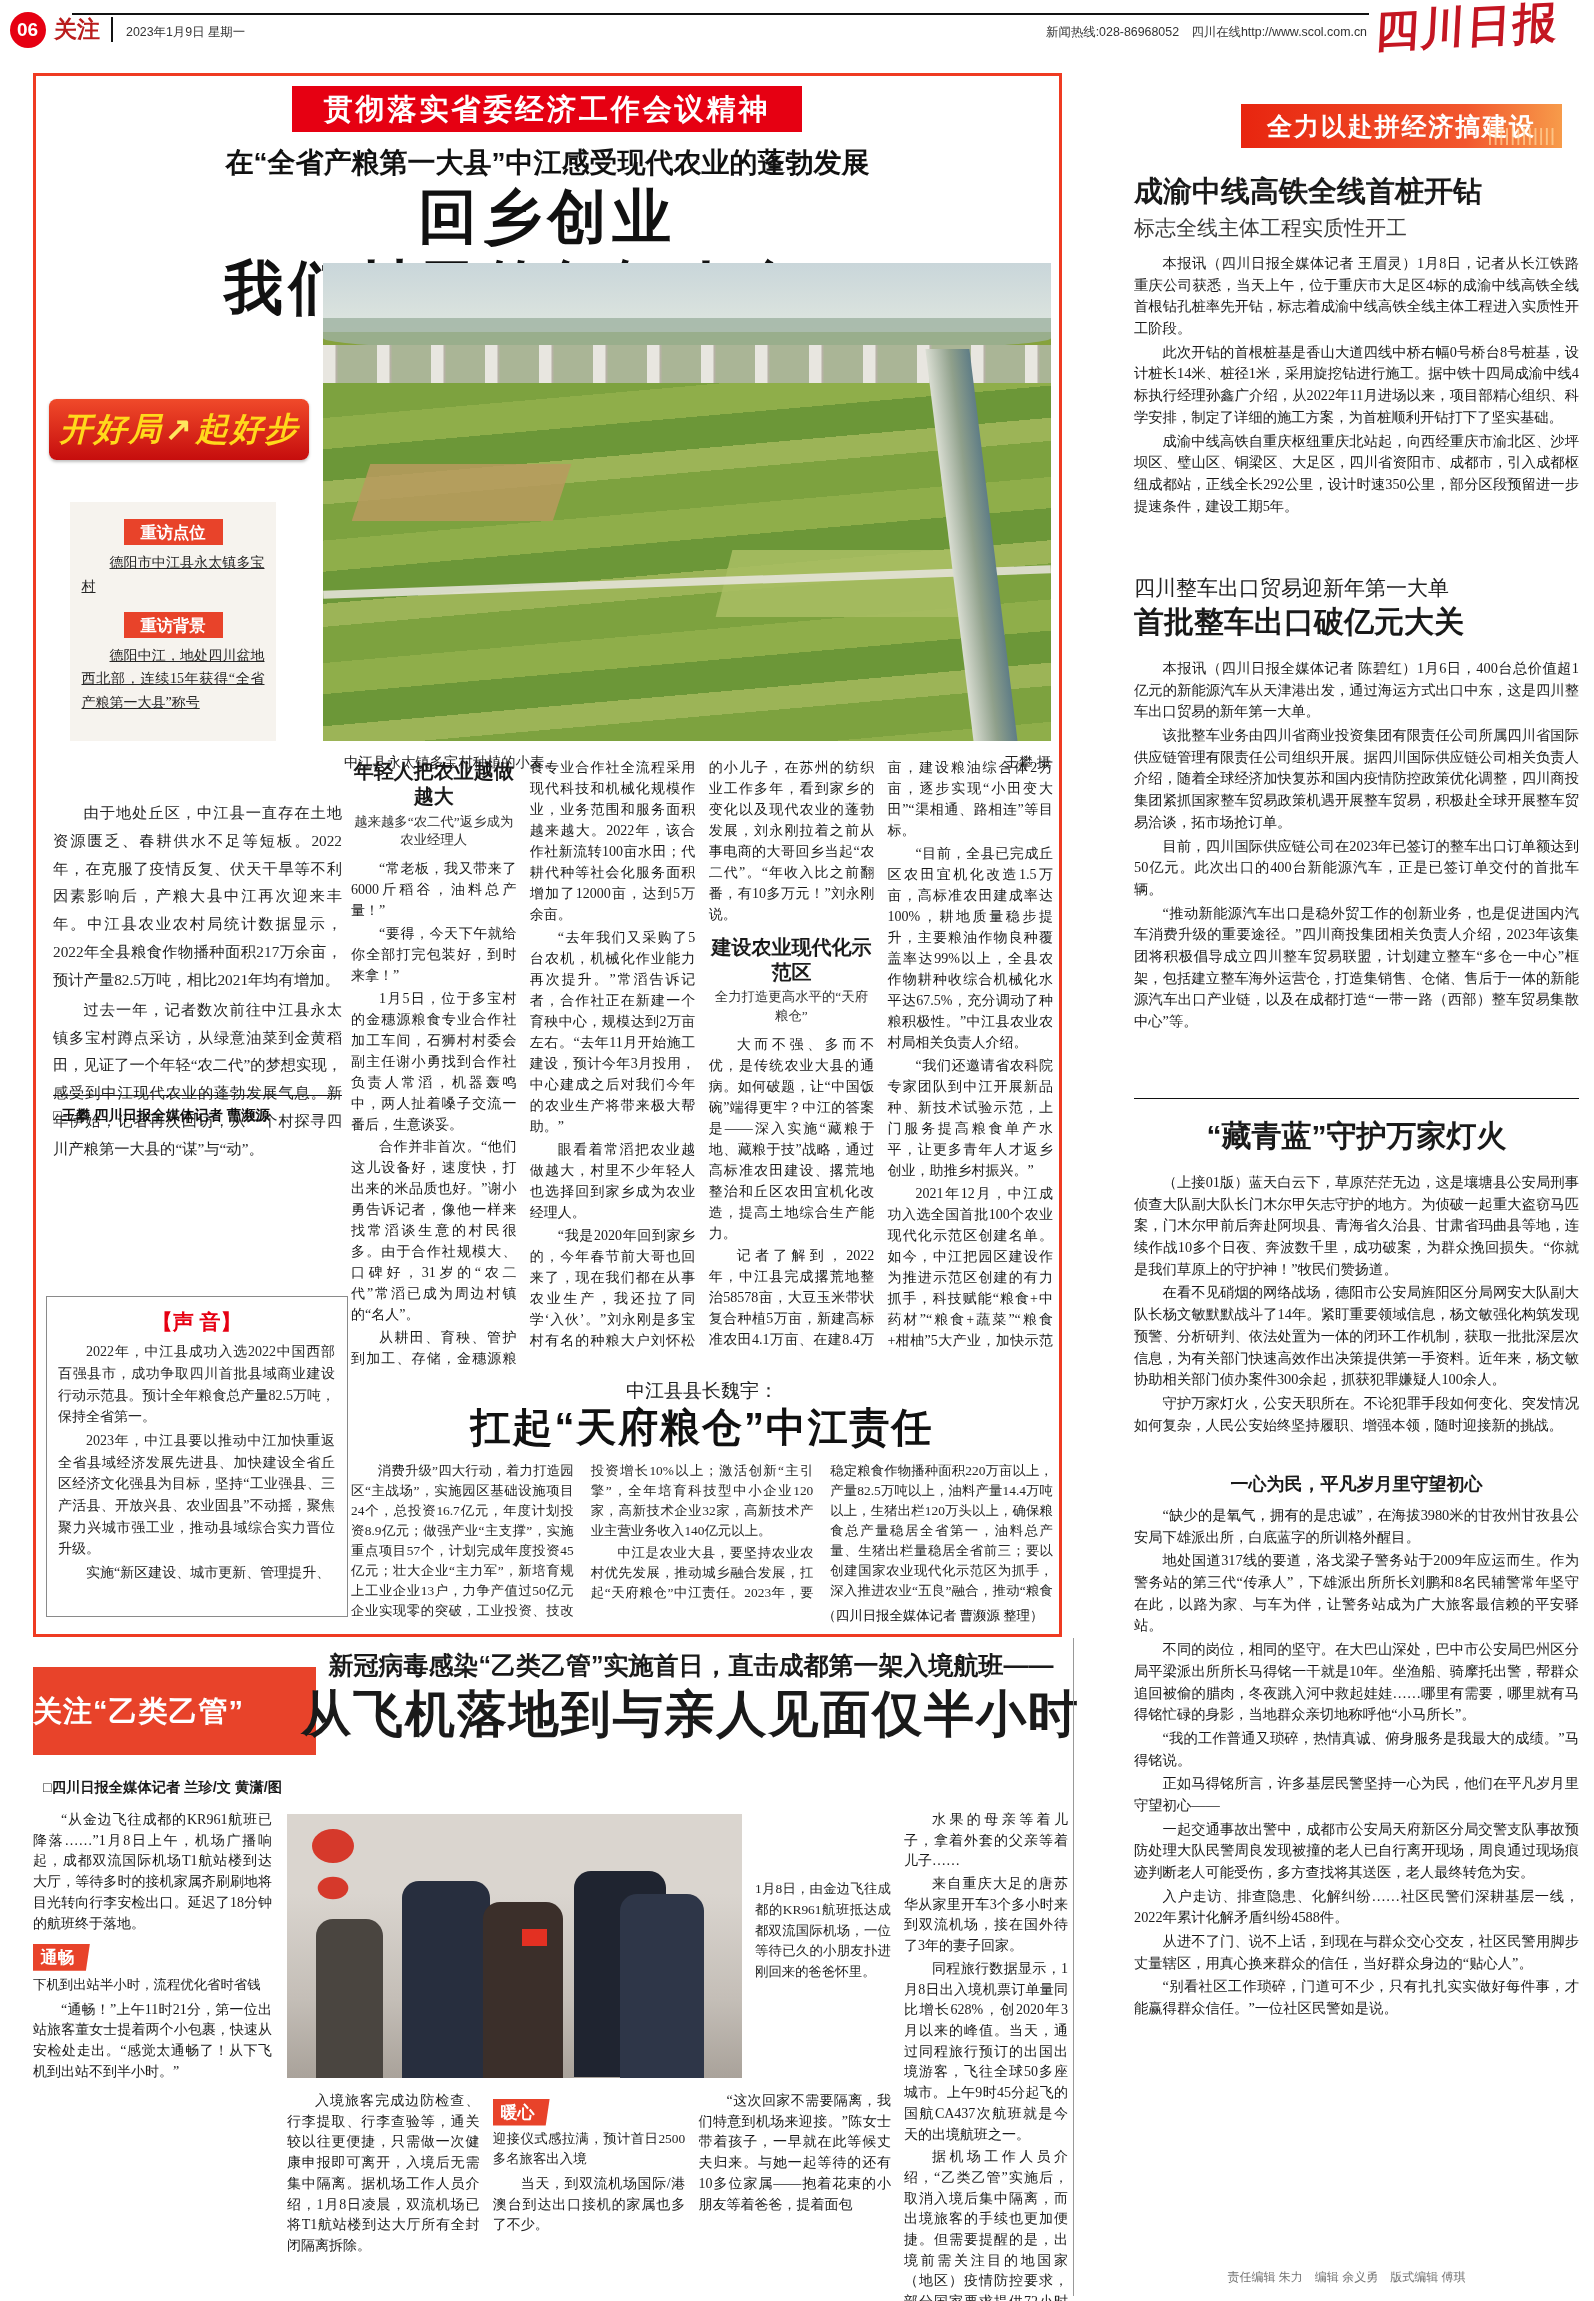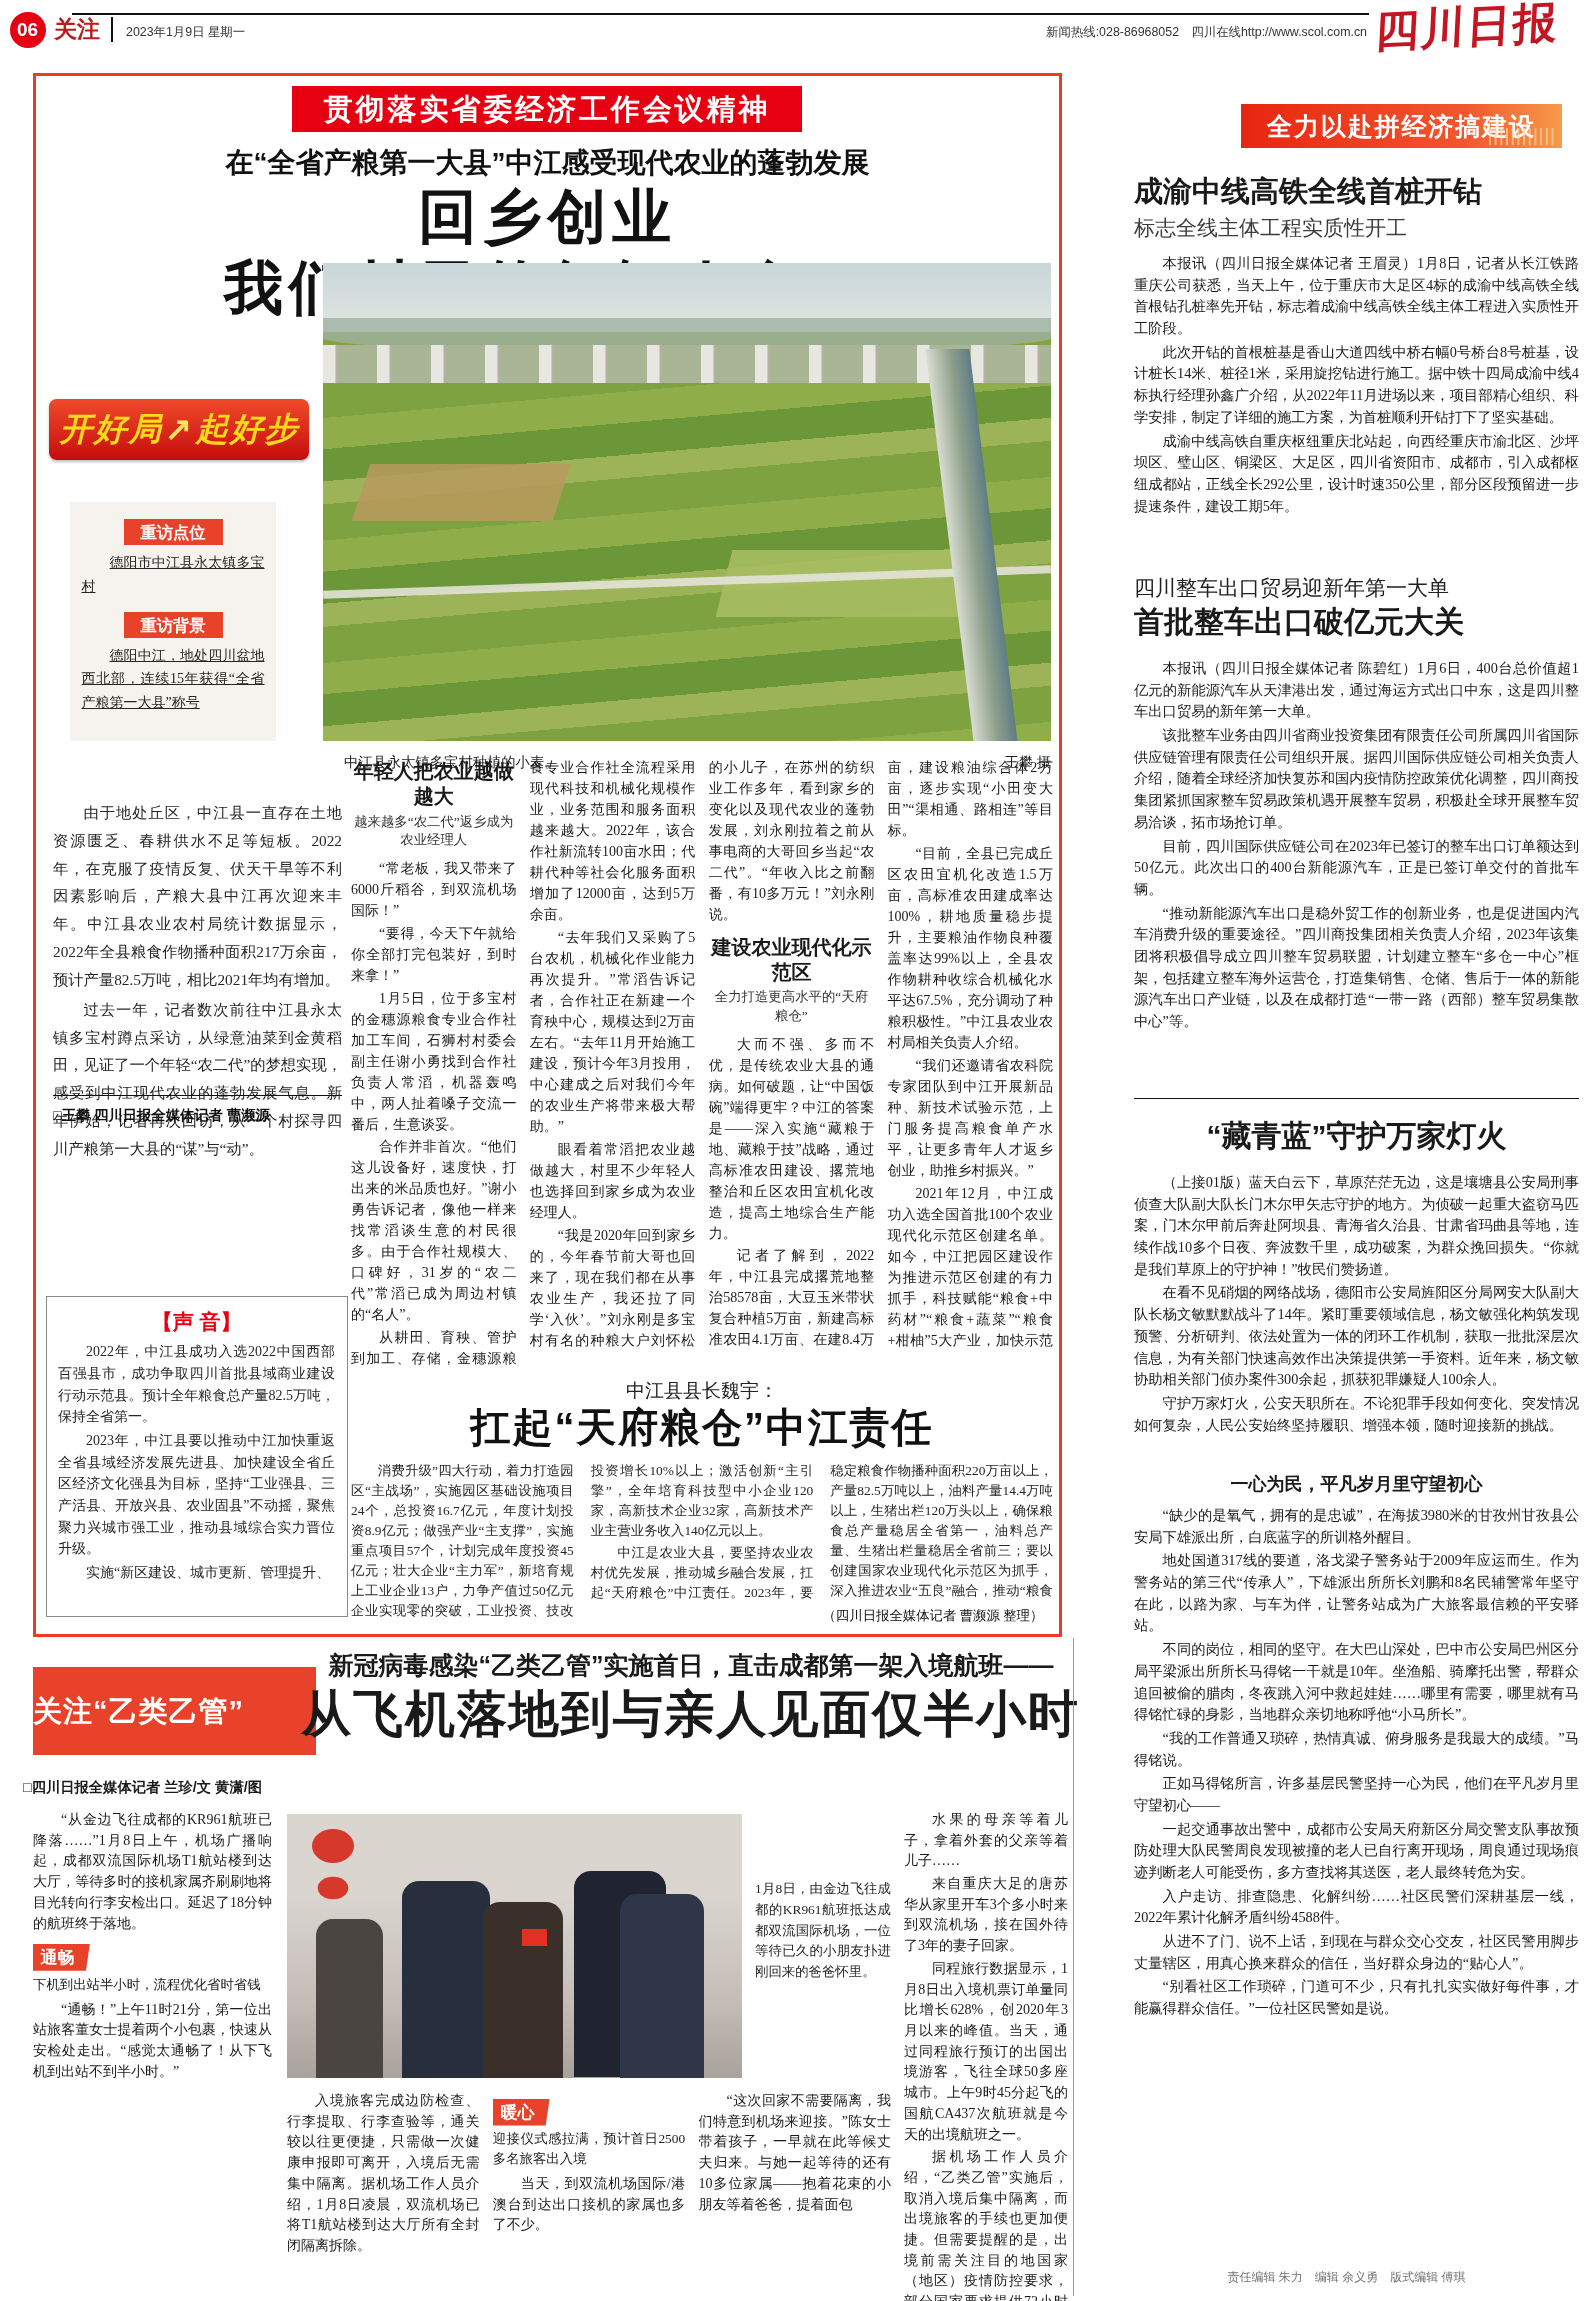--- a/index.html
+++ b/index.html
@@ -69,21 +69,21 @@
   .r3h{left:54px;top:1044px;width:445px;text-align:center;font:900 30px/38px "Liberation Sans",sans-serif;}
   .r3body{left:54px;top:1099px;width:445px;}
   .r3sub{left:54px;top:1399px;width:445px;text-align:center;font:900 18px/25px "Liberation Sans",sans-serif;}
   .r3body2{left:54px;top:1432px;width:445px;height:749px;overflow:hidden;}
   .pfooter{left:34px;top:2197px;width:465px;text-align:center;font:12px/15.3px "Liberation Sans",sans-serif;color:#737373;}
   
   .b-label{left:33px;top:1667px;width:283px;height:88px;background:#e8432a;color:#fff;
       text-align:left;font:900 29px/88px "Liberation Sans",sans-serif;letter-spacing:1px;}
   .b-kicker{left:325px;top:1650px;width:732px;text-align:center;font:700 25px/31px "Liberation Sans",sans-serif;}
   .b-head{left:229px;top:1686px;width:923px;text-align:center;font:900 50px/57px "Liberation Sans",sans-serif;letter-spacing:1.9px;}
-  .b-byline{left:23px;top:1778px;width:401px;font:700 14.3px/19px "Liberation Sans",sans-serif;}
+  .b-byline{left:43px;top:1778px;width:401px;font:700 14.3px/19px "Liberation Sans",sans-serif;}
   .b-col1{left:33px;top:1810px;width:239px;height:491px;overflow:hidden;}
   .b-col1 p{font-size:14px;line-height:1.48;text-align:justify;}
   .tagline{display:inline-block;background:#e8432a;color:#fff;font:700 17px/25px "Liberation Sans",sans-serif;
       padding:1px 15.3px 1px 7.6px;margin:7.6px 0 3.8px 0;text-indent:0;
       clip-path:polygon(0 0,100% 0,93% 100%,0 100%);}
   .tagsub{font-size:13.4px;line-height:1.45;color:#222;text-align:justify;margin-bottom:5.7px;}
   .b-photo{left:287px;top:1814px;width:455px;height:264px;overflow:hidden;background:#cfc9c3;}
   .b-caption{left:755px;top:1879px;width:136px;height:203px;font-size:13.4px;line-height:1.55;text-align:justify;}
   .b-below{left:287px;top:2091px;width:604px;height:210px;column-count:3;column-gap:13.4px;overflow:hidden;}
   .b-below p{font-size:14px;line-height:1.48;text-align:justify;}
@@ -166,21 +166,21 @@
           <p>2022年，中江县成功入选2022中国西部百强县市，成功争取四川首批县域商业建设行动示范县。预计全年粮食总产量82.5万吨，保持全省第一。</p>
           <p>2023年，中江县要以推动中江加快重返全省县域经济发展先进县、加快建设全省丘区经济文化强县为目标，坚持“工业强县、三产活县、开放兴县、农业固县”不动摇，聚焦聚力兴城市强工业，推动县域综合实力晋位升级。</p>
           <p>实施“新区建设、城市更新、管理提升、</p>
         </div>
     </div>
 
     <div class="abs mbody">
       <div class="sec-head">年轻人把农业越做越大</div>
       <div class="sec-sub kai">越来越多“农二代”返乡成为农业经理人</div>
       <div>
-          <p>“常老板，我又带来了6000斤稻谷，到双流机场国际！”</p>
+          <p>“常老板，我又带来了6000斤稻谷，油料总产量！”</p>
           <p>“要得，今天下午就给你全部打完包装好，到时来拿！”</p>
           <p>1月5日，位于多宝村的金穗源粮食专业合作社加工车间，石狮村村委会副主任谢小勇找到合作社负责人常滔，机器轰鸣中，两人扯着嗓子交流一番后，生意谈妥。</p>
           <p>合作并非首次。“他们这儿设备好，速度快，打出来的米品质也好。”谢小勇告诉记者，像他一样来找常滔谈生意的村民很多。由于合作社规模大、口碑好，31岁的“农二代”常滔已成为周边村镇的“名人”。</p>
           <p>从耕田、育秧、管护到加工、存储，金穗源粮食专业合作社全流程采用现代科技和机械化规模作业，业务范围和服务面积越来越大。2022年，该合作社新流转100亩水田；代耕代种等社会化服务面积增加了12000亩，达到5万余亩。</p>
           <p>“去年我们又采购了5台农机，机械化作业能力再次提升。”常滔告诉记者，合作社正在新建一个育秧中心，规模达到2万亩左右。“去年11月开始施工建设，预计今年3月投用，中心建成之后对我们今年的农业生产将带来极大帮助。”</p>
           <p>眼看着常滔把农业越做越大，村里不少年轻人也选择回到家乡成为农业经理人。</p>
           <p>“我是2020年回到家乡的，今年春节前大哥也回来了，现在我们都在从事农业生产，我还拉了同学‘入伙’。”刘永刚是多宝村有名的种粮大户刘怀松的小儿子，在苏州的纺织业工作多年，看到家乡的变化以及现代农业的蓬勃发展，刘永刚拉着之前从事电商的大哥回乡当起“农二代”。“年收入比之前翻番，有10多万元！”刘永刚说。</p>
         </div>
       <div class="sec-head" style="margin-top:9.6px;">建设农业现代化示范区</div>
       <div class="sec-sub kai">全力打造更高水平的“天府粮仓”</div>

